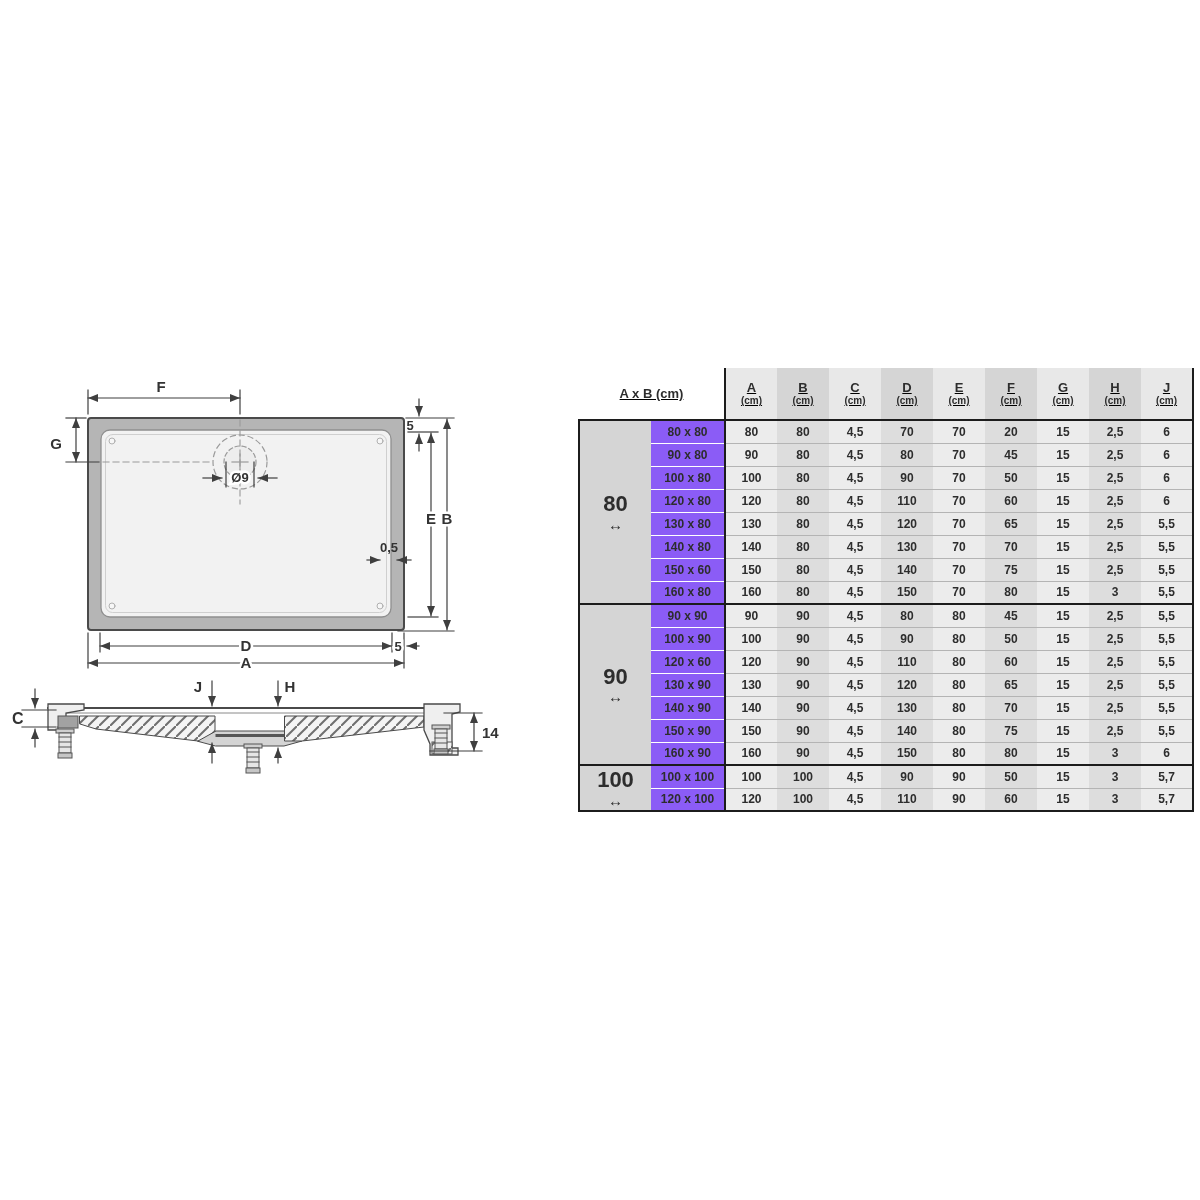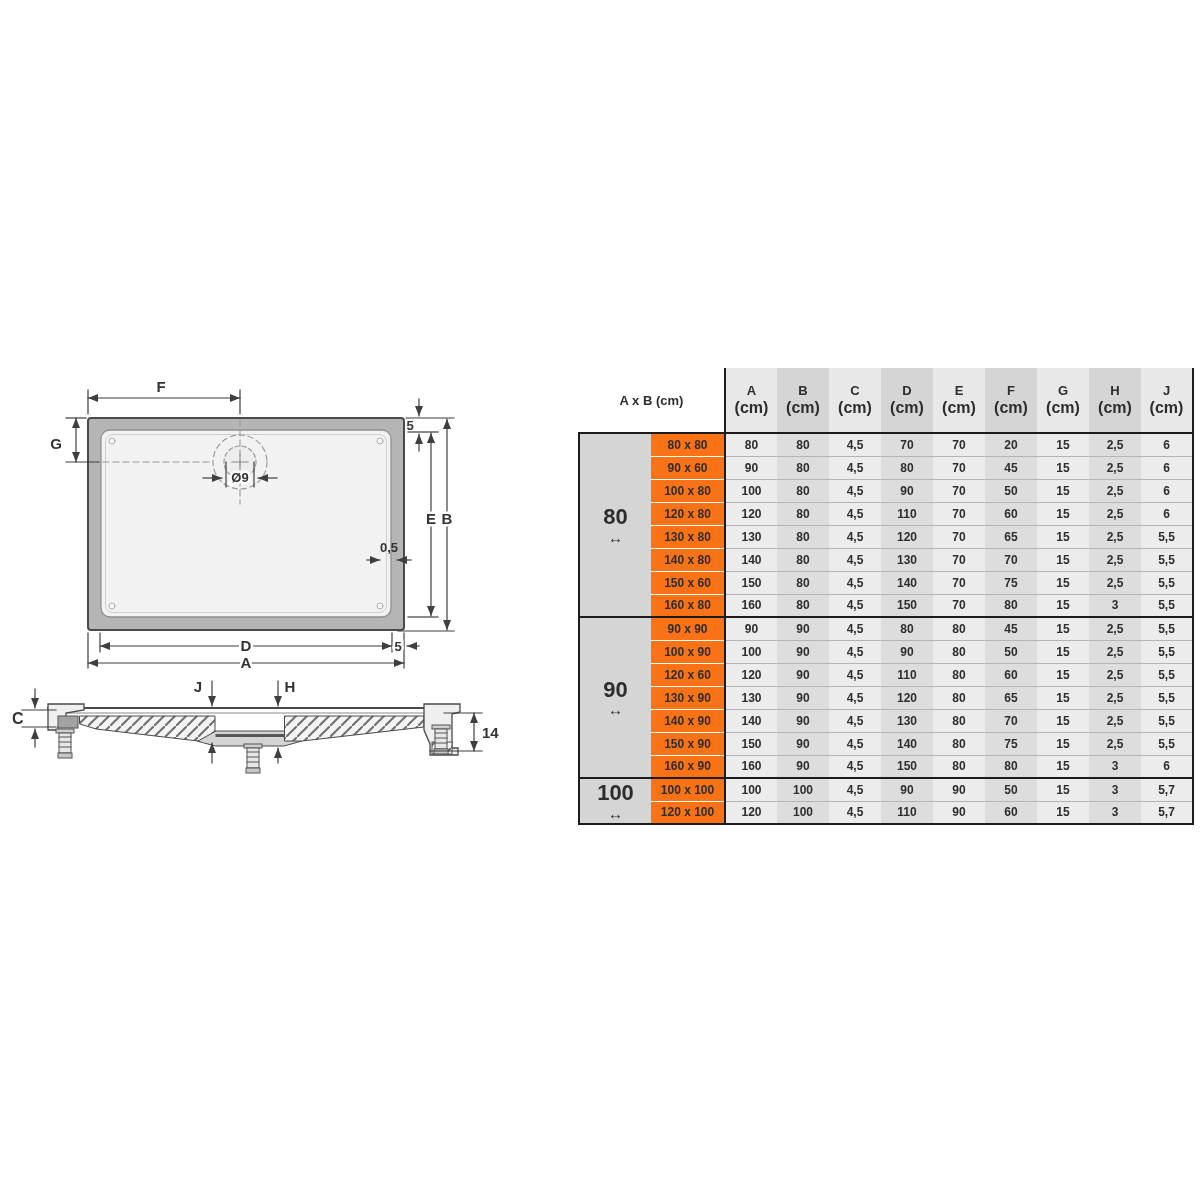--- a/index.html
+++ b/index.html
@@ -8,33 +8,33 @@
   svg text{font-family:"Liberation Sans",sans-serif;font-weight:bold;fill:#333;}
   .dimtxt{font-size:15px;}
   .dimsm{font-size:13px;}
   .halo{paint-order:stroke;stroke:#ffffff;stroke-width:5px;}
 
   
   table.spec{position:absolute;left:578px;top:368px;width:616px;border-collapse:collapse;
              table-layout:fixed;}
   table.spec td{padding:0;text-align:center;vertical-align:middle;font-weight:bold;
                 color:#2d2d2d;overflow:hidden;}
-  tr.hrow{height:65px;}
+  tr.hrow{height:52px;text-decoration:underline;}
   tr.brow{height:23px;}
   td.corner{background:#fff;border-bottom:2px solid #1c1c1c;vertical-align:bottom;
             font-size:13px;padding-bottom:7px;padding-left:34px;}
   td.hcell{border-bottom:2px solid #1c1c1c;vertical-align:bottom;padding-bottom:5px;
            font-size:13px;line-height:1.2;}
-  td.hcell .unit{font-size:16px;}
+  td.hcell .unit{font-size:10px;}
   .slight{background:#e8e8e8;} .sdark{background:#d5d5d5;}
   .slight2{background:#ececec;} .sdark2{background:#dddddd;}
   td.gcell{background:#d5d5d5;border-left:2px solid #1c1c1c;}
   td.gcell .glabel{font-size:22px;line-height:1.05;}
   td.gcell .garrow{font-size:15px;line-height:1;margin-top:1px;}
-  td.scell{background:#f97316;font-size:12px;border-right:2px solid #1c1c1c;
+  td.scell{background:#8b5cf6;font-size:12px;border-right:2px solid #1c1c1c;
            border-top:1px solid #ffffff;}
   td.vcell{font-size:12px;border-top:1px solid #b4b4b4;}
   td.vleft{border-left:2px solid #1c1c1c;}
   td.vright{border-right:2px solid #1c1c1c;}
   td.gsep{border-top:2px solid #1c1c1c !important;margin-left:28px;}
   td.first{border-top:none !important;}
   td.bot{border-bottom:2px solid #1c1c1c;}
 </style>
 </head>
 <body>
@@ -250,21 +250,21 @@
           <td class="vcell sdark2 first">80</td>
           <td class="vcell slight2 first">4,5</td>
           <td class="vcell sdark2 first">70</td>
           <td class="vcell slight2 first">70</td>
           <td class="vcell sdark2 first">20</td>
           <td class="vcell slight2 first">15</td>
           <td class="vcell sdark2 first">2,5</td>
           <td class="vcell slight2 vright first">6</td>
         </tr>
         <tr class="brow">
-          <td class="scell">90 x 60</td>
+          <td class="scell">90 x 80</td>
           <td class="vcell slight2 vleft">90</td>
           <td class="vcell sdark2">80</td>
           <td class="vcell slight2">4,5</td>
           <td class="vcell sdark2">80</td>
           <td class="vcell slight2">70</td>
           <td class="vcell sdark2">45</td>
           <td class="vcell slight2">15</td>
           <td class="vcell sdark2">2,5</td>
           <td class="vcell slight2 vright">6</td>
         </tr>

